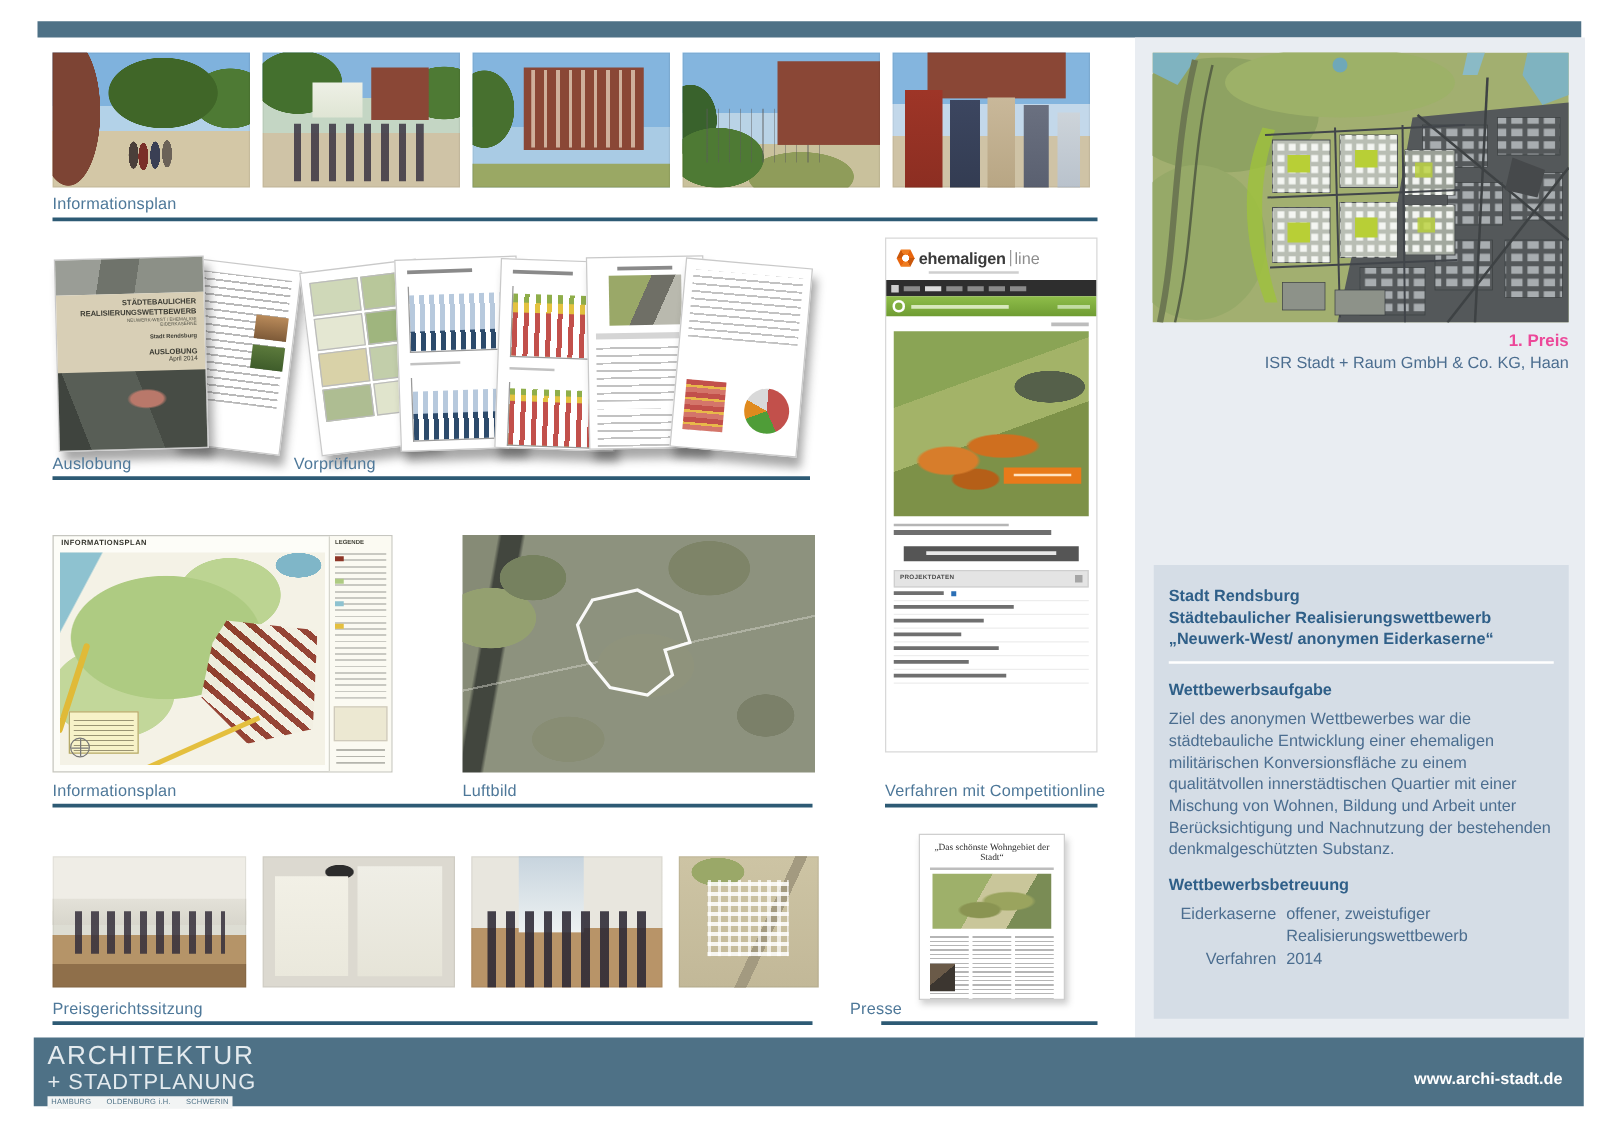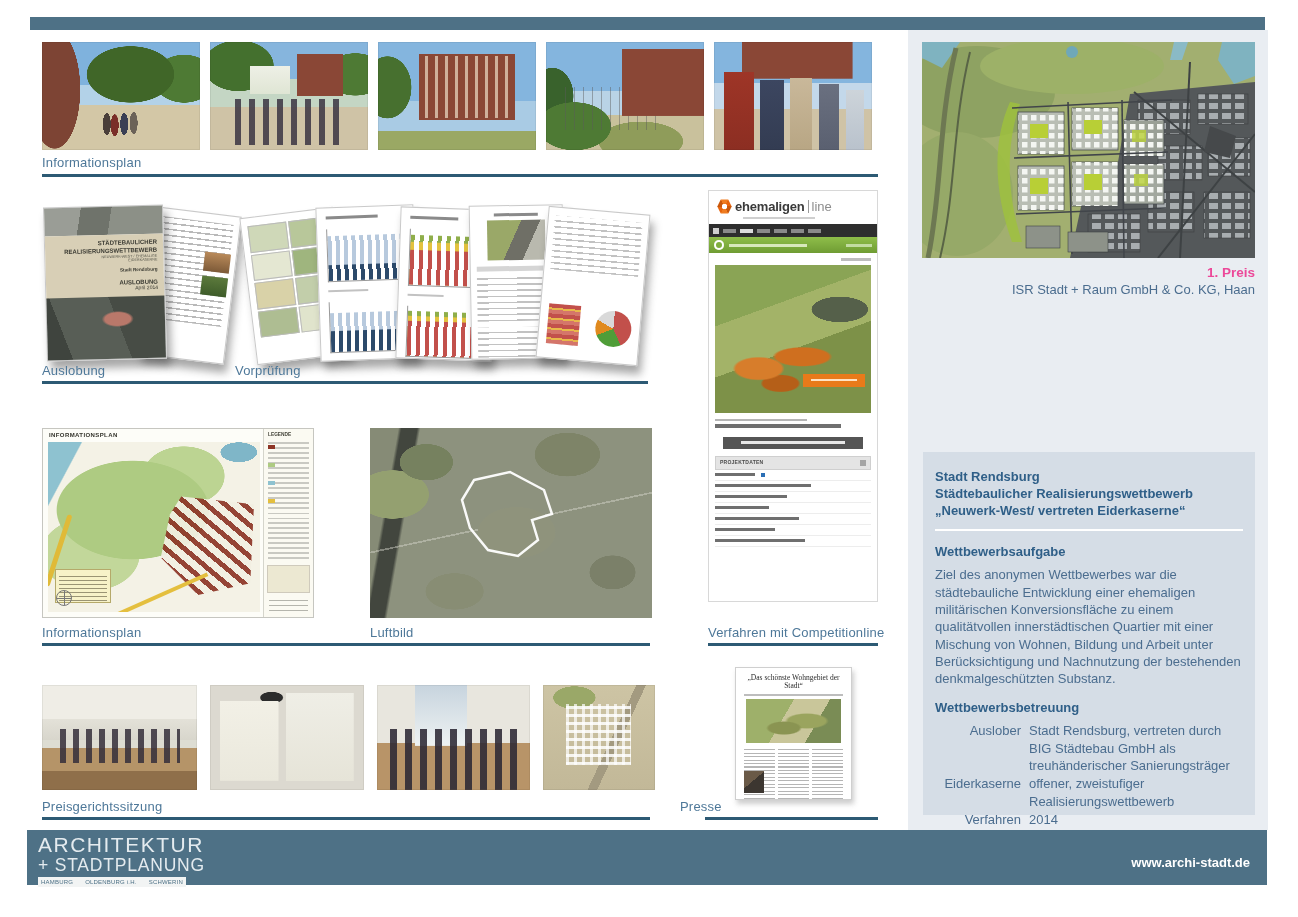--- a/index.html
+++ b/index.html
@@ -548,30 +548,26 @@
   </div>
 
   <div class="abs prize-cap">
     <div class="a">1. Preis</div>
     <div class="w">ISR Stadt + Raum GmbH &amp; Co. KG, Haan</div>
   </div>
 
   <div class="abs infobox">
     <div class="title">Stadt Rendsburg</div>
     <div class="title">Städtebaulicher Realisierungswettbewerb</div>
-    <div class="title">„Neuwerk-West/ vertreten Eiderkaserne“</div>
+    <div class="title">„Neuwerk-West/ anonymen Eiderkaserne“</div>
     <div class="wrule"></div>
     <h4>Wettbewerbsaufgabe</h4>
     <p>Ziel des anonymen Wettbewerbes war die städtebauliche Entwicklung einer ehemaligen militärischen Konversionsfläche zu einem qualitätvollen innerstädtischen Quartier mit einer Mischung von Wohnen, Bildung und Arbeit unter Berücksichtigung und Nachnutzung der bestehenden denkmalgeschützten Substanz.</p>
     <h4>Wettbewerbsbetreuung</h4>
     <div class="kv-wrap">
-      <div class="kv">
-        <div class="k">Auslober</div>
-        <div class="v">Stadt Rendsburg, vertreten durch BIG Städtebau GmbH als treuhänderischer Sanierungsträger</div>
-      </div>
       <div class="kv">
         <div class="k">Eiderkaserne</div>
         <div class="v">offener, zweistufiger Realisierungswettbewerb</div>
       </div>
       <div class="kv">
         <div class="k">Verfahren</div>
         <div class="v">2014</div>
       </div>
     </div>
   </div>

